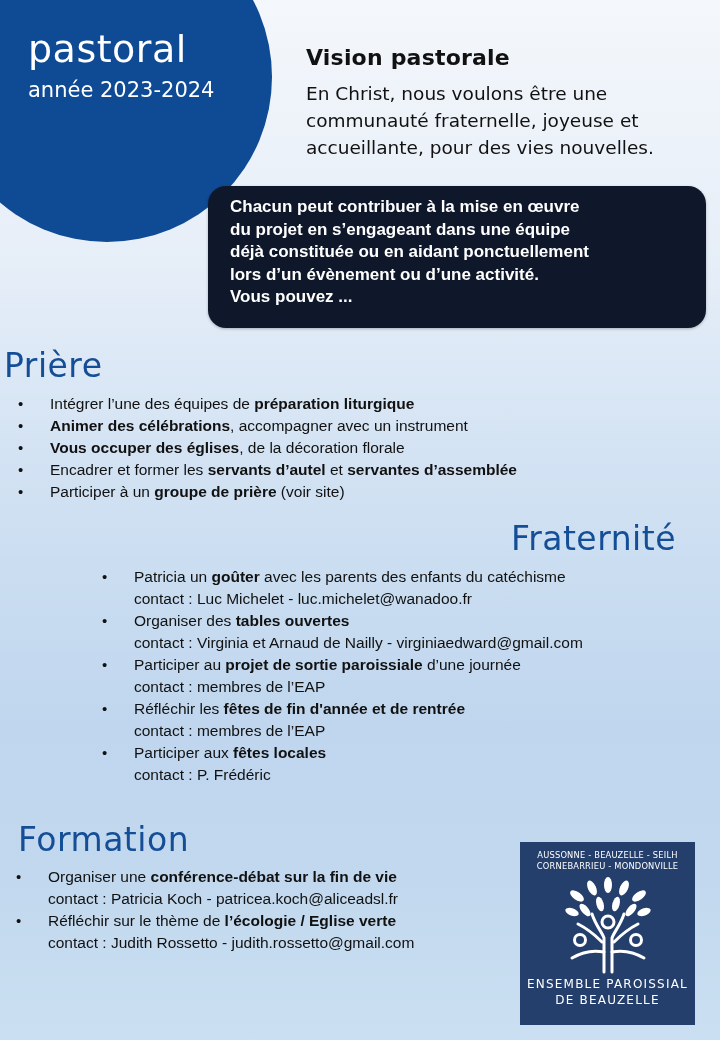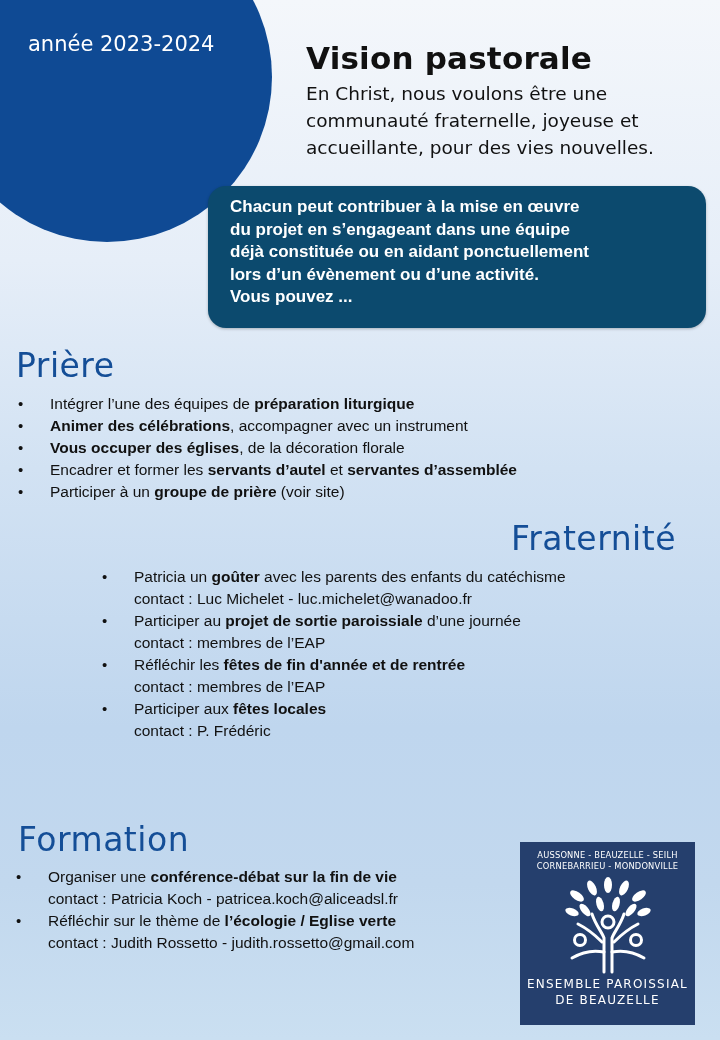--- a/index.html
+++ b/index.html
@@ -23,43 +23,43 @@
     font-family: "DejaVu Sans", sans-serif;
   }
   .title-line { font-size: 38px; line-height: 46px; letter-spacing: 0.5px; }
   .title-year { font-size: 21px; line-height: 28px; margin-top: 4px; }
 
   .vision {
     position: absolute; left: 306px; top: 38px;
     font-family: "DejaVu Sans", sans-serif;
     color: #111;
   }
-  .vision-title { font-size: 31px; line-height: 40px; font-weight: 600; letter-spacing: 0.2px; }
+  .vision-title { font-size: 22px; line-height: 40px; font-weight: 600; letter-spacing: 0.2px; }
   .vision-text { font-size: 18.5px; line-height: 27px; margin-top: 2px; }
 
   .callout {
     position: absolute; left: 208px; top: 186px;
     width: 498px; height: 142px;
-    background: #0c4a6e;
+    background: #0f172a;
     border-radius: 18px;
     box-shadow: 0 1px 3px rgba(0,0,0,0.25);
     color: #fff;
     font-weight: bold;
     font-size: 17px; line-height: 22.5px;
     padding: 10px 12px 0 22px;
   }
 
   .section-title {
     position: absolute;
     font-family: "DejaVu Sans", sans-serif;
     color: #144e97;
     font-size: 33px; line-height: 40px;
     letter-spacing: 0.5px;
   }
-  .t-priere { left: 16px; top: 346px; }
+  .t-priere { left: 4px; top: 346px; }
   .t-frat { right: 44px; top: 519px; }
   .t-form { left: 18px; top: 820px; }
 
   ul.list { position: absolute; list-style: none; }
   ul.list li { position: relative; font-size: 15.5px; line-height: 22px; padding-left: 32px; }
   ul.list li::before {
     content: "•"; position: absolute; left: 0; top: 0;
     font-size: 15px;
   }
   .list b { font-weight: bold; }
@@ -81,20 +81,21 @@
   }
   .logo-top { font-size: 8.3px; line-height: 11px; margin-top: 8px; letter-spacing: 0.2px; }
   .logo-tree { display: block; margin: 4px auto 0; }
   .logo-bottom { font-size: 12px; line-height: 16px; letter-spacing: 1.2px; margin-top: 2px; }
 </style>
 </head>
 <body>
 
 <div class="circle"></div>
 <div class="title-block">
+  <div class="title-line">pastoral</div>
   <div class="title-year">année 2023-2024</div>
 </div>
 
 <div class="vision">
   <div class="vision-title">Vision pastorale</div>
   <div class="vision-text">
     <div>En Christ, nous voulons être une</div>
     <div>communauté fraternelle, joyeuse et</div>
     <div>accueillante, pour des vies nouvelles.</div>
   </div>
@@ -113,20 +114,21 @@
   <li><span>Intégrer l’une des équipes de </span><b>préparation liturgique</b><span></span></li>
   <li><span></span><b>Animer des célébrations</b><span>, accompagner avec un instrument</span></li>
   <li><span></span><b>Vous occuper des églises</b><span>, de la décoration florale</span></li>
   <li><span>Encadrer et former les </span><b>servants d’autel</b><span> et </span><b>servantes d’assemblée</b></li>
   <li><span>Participer à un </span><b>groupe de prière</b><span> (voir site)</span></li>
 </ul>
 
 <div class="section-title t-frat">Fraternité</div>
 <ul class="list l-frat">
   <li><span>Patricia un </span><b>goûter</b><span> avec les parents des enfants du catéchisme</span><span class="contact">contact : Luc Michelet - luc.michelet@wanadoo.fr</span></li>
+  <li><span>Organiser des </span><b>tables ouvertes</b><span></span><span class="contact">contact : Virginia et Arnaud de Nailly - virginiaedward@gmail.com</span></li>
   <li><span>Participer au </span><b>projet de sortie paroissiale</b><span> d’une journée</span><span class="contact">contact : membres de l’EAP</span></li>
   <li><span>Réfléchir les </span><b>fêtes de fin d'année et de rentrée</b><span></span><span class="contact">contact : membres de l’EAP</span></li>
   <li><span>Participer aux </span><b>fêtes locales</b><span></span><span class="contact">contact : P. Frédéric</span></li>
 </ul>
 
 <div class="section-title t-form">Formation</div>
 <ul class="list l-form">
   <li><span>Organiser une </span><b>conférence-débat sur la fin de vie</b><span></span><span class="contact">contact : Patricia Koch - patricea.koch@aliceadsl.fr</span></li>
   <li><span>Réfléchir sur le thème de </span><b>l’écologie / Eglise verte</b><span></span><span class="contact">contact : Judith Rossetto - judith.rossetto@gmail.com</span></li>
 </ul>

